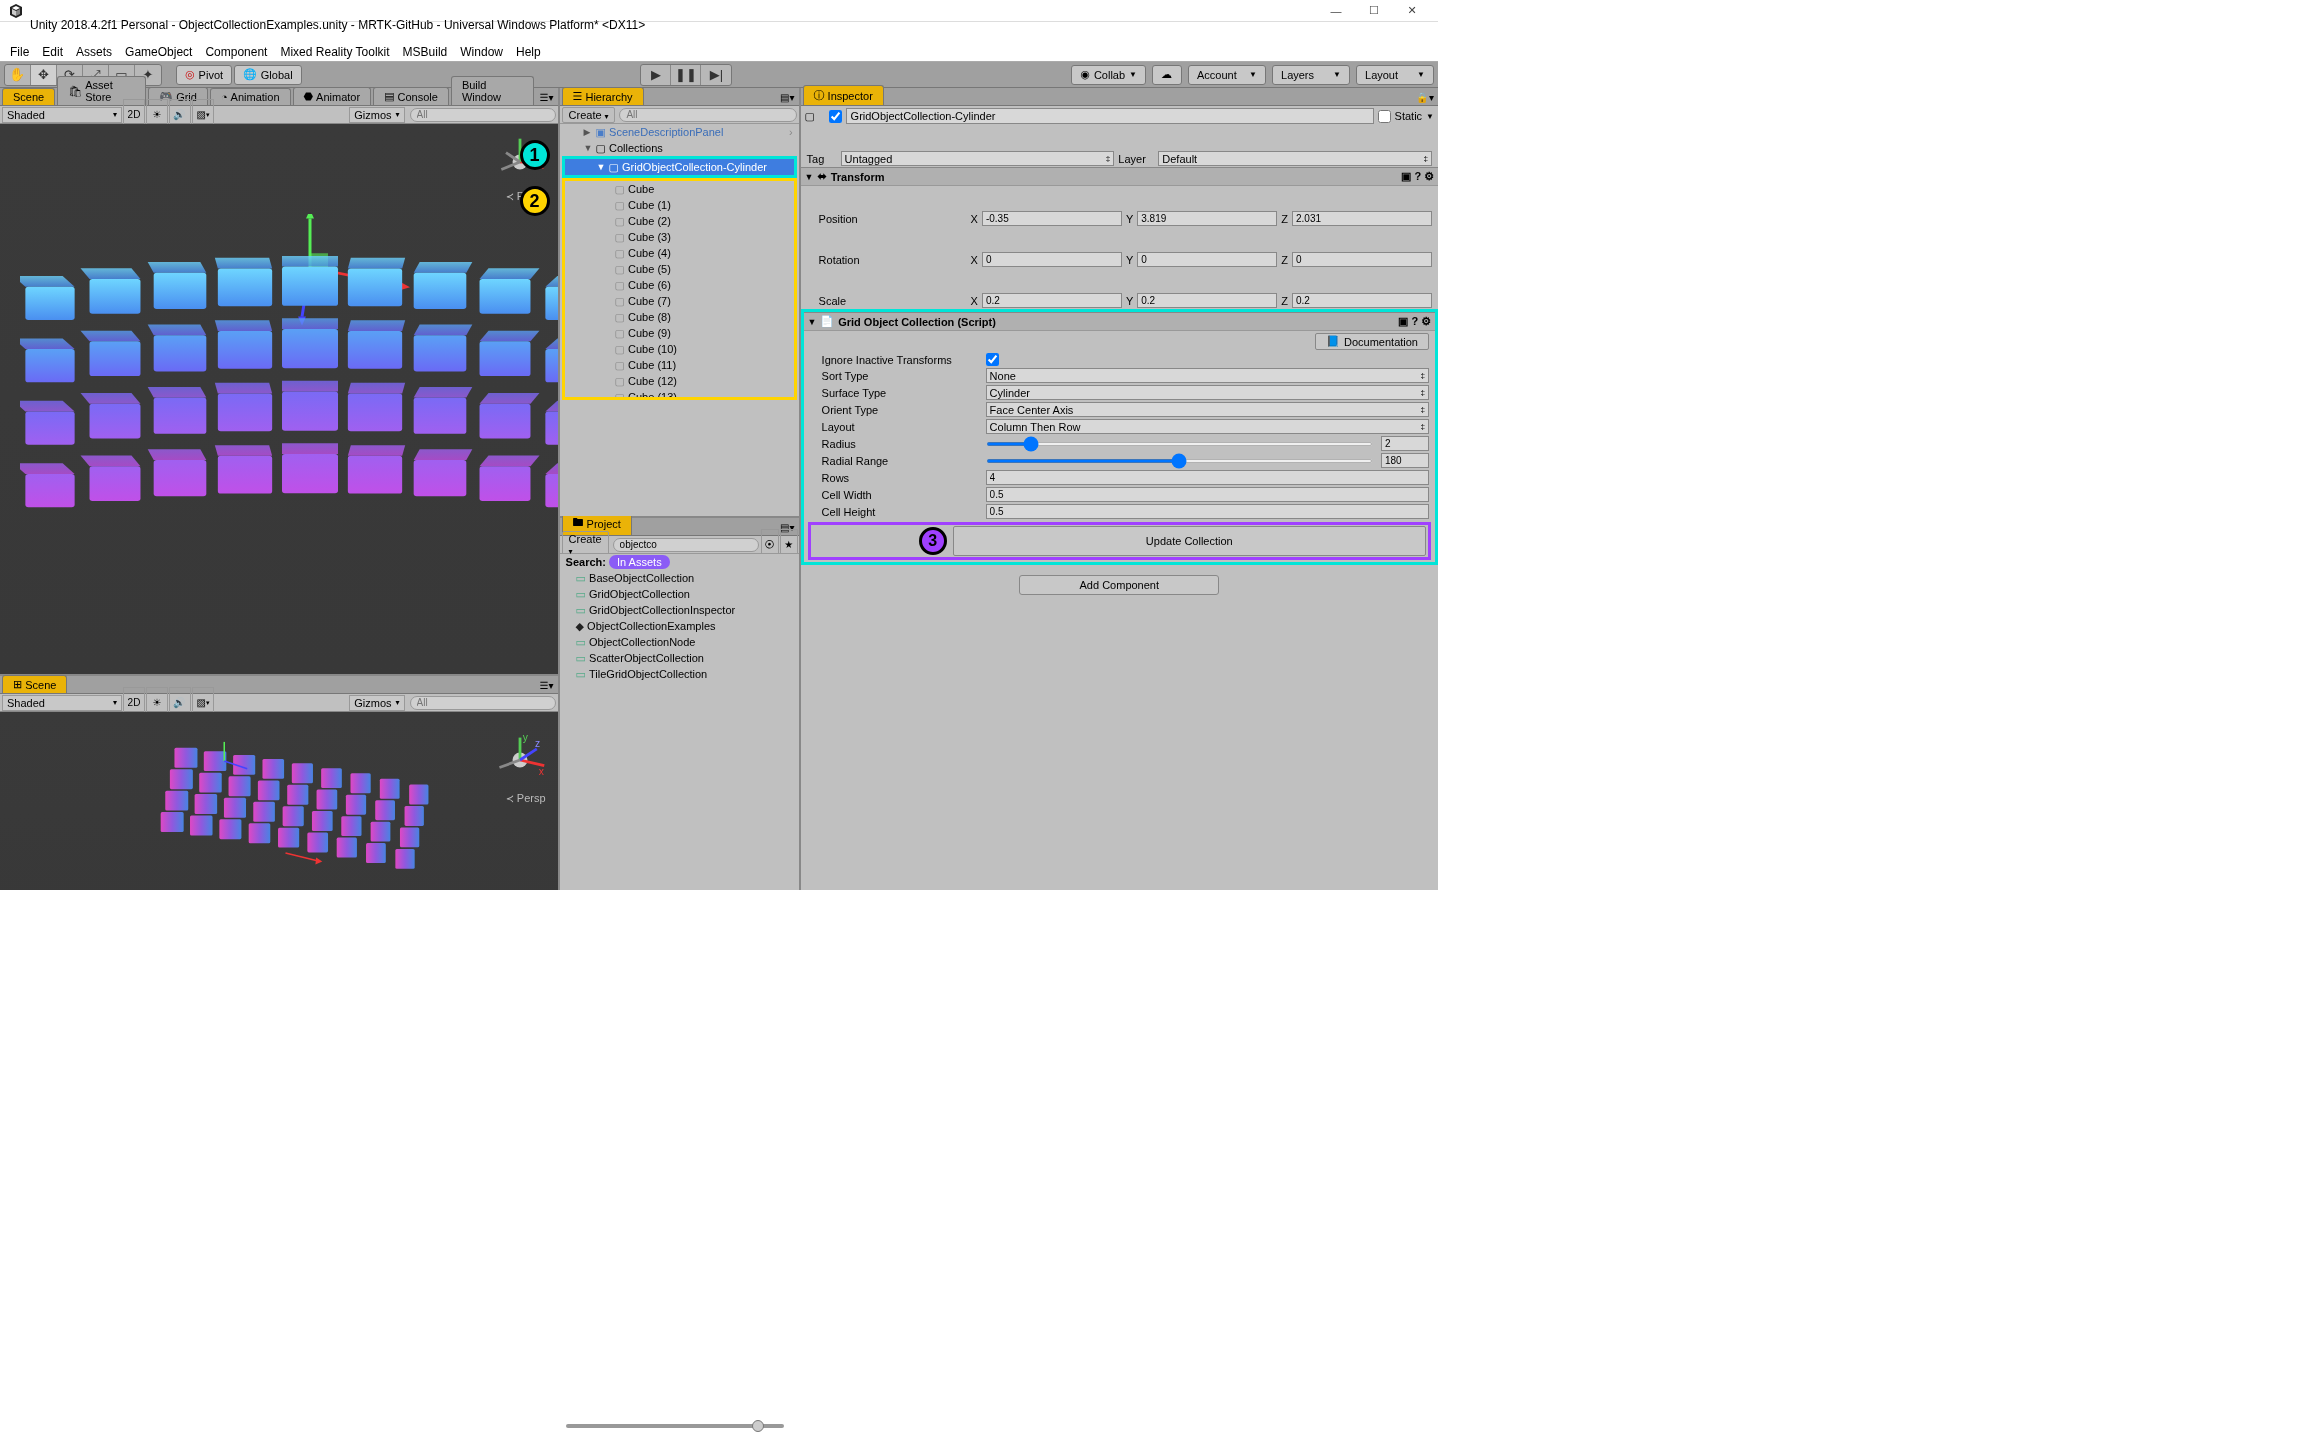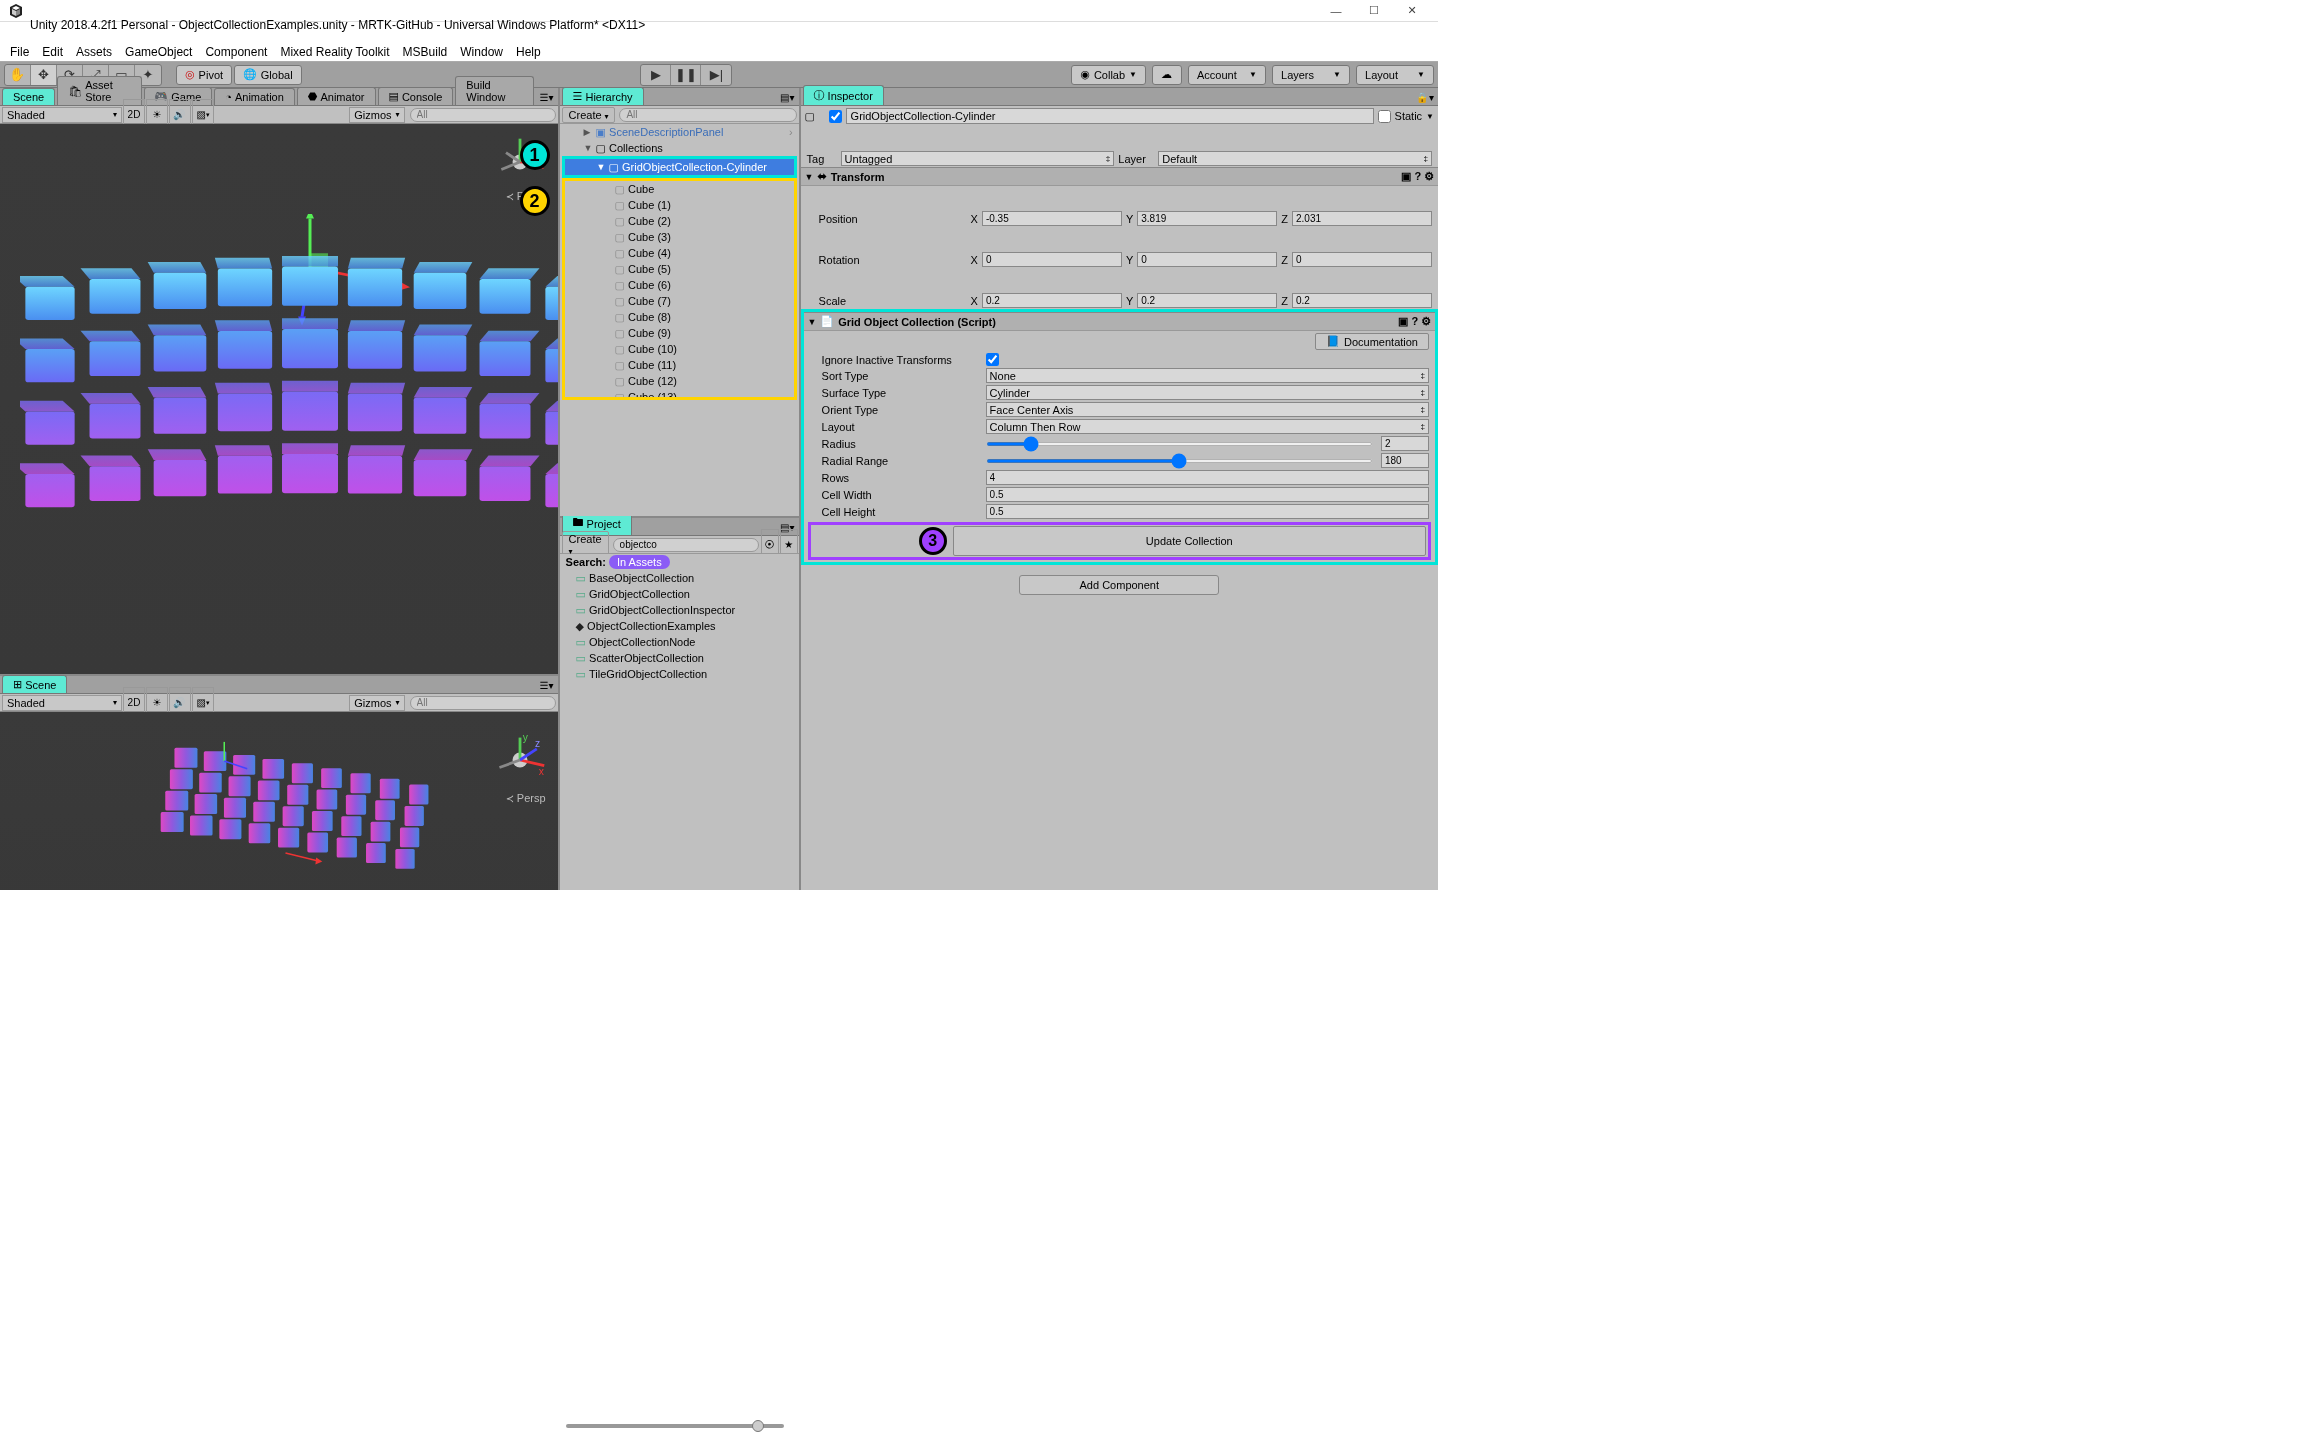--- a/index.html
+++ b/index.html
@@ -21,21 +21,21 @@
 .play-group { display: flex; }
 .play-btn { width: 30px; height: 20px; }
 .right-tools { display: flex; gap: 6px; }
 .dropdown-btn { display: flex; align-items: center; padding: 2px 8px; height: 20px; background: #c8c8c8; border: 1px solid #777; border-radius: 3px; gap: 4px; }
 .dropdown-btn .arrow { font-size: 8px; margin-left: auto; }
 .main-area { display: flex; height: calc(100% - 68px); background: #a0a0a0; }
 .left-col { width: 658px; display: flex; flex-direction: column; }
 .mid-col { width: 241px; display: flex; flex-direction: column; border-left: 2px solid #888; }
 .right-col { flex: 1; display: flex; flex-direction: column; border-left: 2px solid #888; }
 .panel-tabs { height: 18px; background: #a0a0a0; display: flex; align-items: flex-end; border-bottom: 1px solid #777; padding-left: 2px; }
-.panel-tab { padding: 2px 10px; background: #5eead4; border: 1px solid #777; border-bottom: none; border-radius: 3px 3px 0 0; margin-right: 2px; font-size: 11px; display: flex; align-items: center; gap: 3px; }
+.panel-tab { padding: 2px 10px; background: #eab308; border: 1px solid #777; border-bottom: none; border-radius: 3px 3px 0 0; margin-right: 2px; font-size: 11px; display: flex; align-items: center; gap: 3px; }
 .panel-tab.inactive { background: #a8a8a8; }
 .tab-menu-icon { margin-left: auto; padding: 2px 4px; font-size: 10px; }
 .scene-toolbar { height: 18px; background: #c0c0c0; display: flex; align-items: center; border-bottom: 1px solid #888; padding: 0 2px; gap: 1px; }
 .scene-select { height: 16px; padding: 0 4px; background: #c8c8c8; border: 1px solid #999; font-size: 10px; display: flex; align-items: center; }
 .scene-tool { width: 22px; height: 31px; display: flex; align-items: center; justify-content: center; border: 1px solid #999; font-size: 10px; }
 .scene-view { flex: 1; background: linear-gradient(180deg, #3a3a3a 0%, #383838 100%); position: relative; overflow: hidden; }
 .cube-grid { position: absolute; left: 20px; top: 90px; width: 580px; height: 330px; }
 .gizmo { position: absolute; right: 10px; top: 10px; width: 56px; height: 56px; }
 .callout { position: absolute; width: 30px; height: 30px; border-radius: 50%; display: flex; align-items: center; justify-content: center; font-size: 18px; font-weight: bold; }
 .callout.c1 { background: #00e5d8; border: 3px solid #000; color: #000; right: 8px; top: 16px; }
@@ -157,21 +157,21 @@
 
   <div class="left-col">
     <div class="panel-tabs">
       <div class="panel-tab">Scene</div>
       <div class="panel-tab inactive">
           <span>🛍</span>
           <span>Asset Store</span>
         </div>
       <div class="panel-tab inactive">
           <span>🎮</span>
-          <span>Game</span>
+          <span>Grid</span>
         </div>
       <div class="panel-tab inactive">
           <span>◔</span>
           <span>Animation</span>
         </div>
       <div class="panel-tab inactive">
           <span>⬣</span>
           <span>Animator</span>
         </div>
       <div class="panel-tab inactive">

